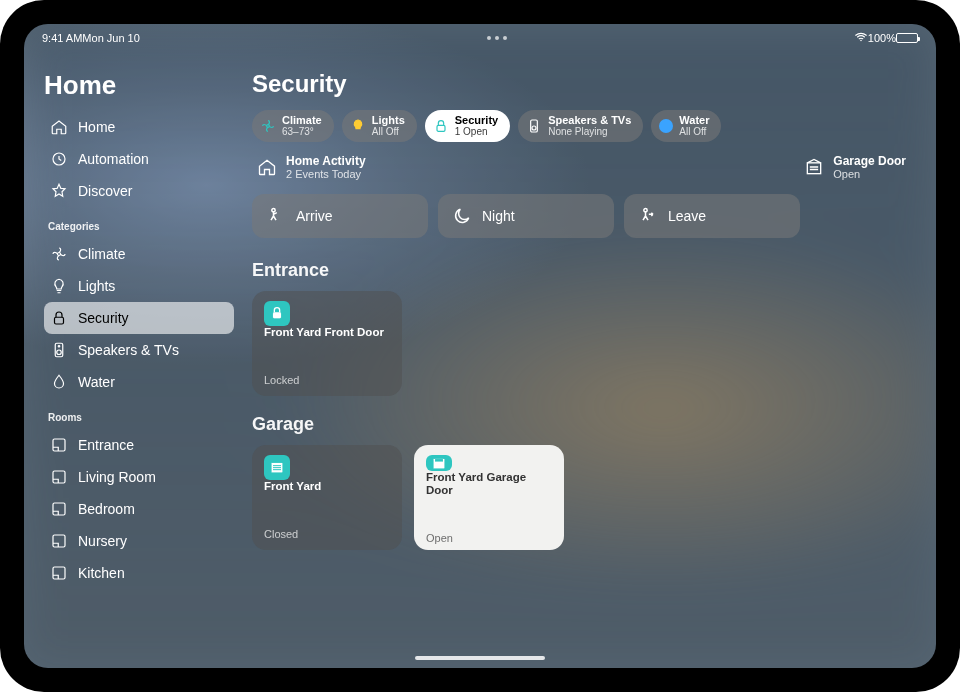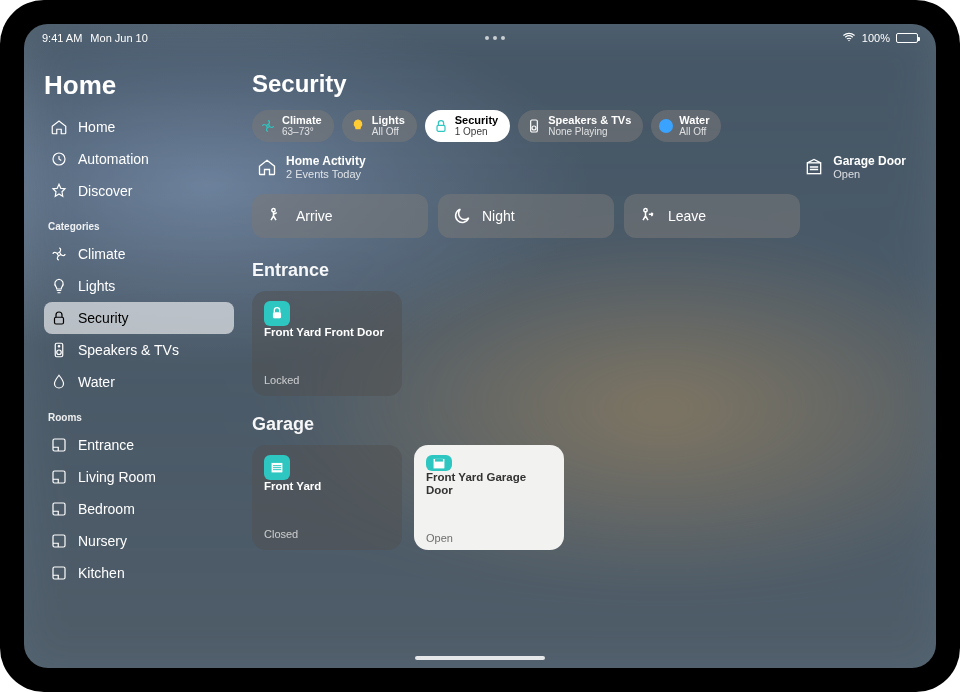--- a/index.html
+++ b/index.html
@@ -22,22 +22,22 @@
       linear-gradient(180deg, rgba(40,60,80,0.35), rgba(40,40,40,0.15));
     filter: blur(22px);
   }
   .screen > * { position: relative; z-index: 1; }
 
   
   .statusbar {
     display:flex; justify-content:space-between; align-items:center;
     padding: 6px 18px 2px; font-size: 11px; font-weight:500; color:#fff;
   }
-  .statusbar .left { display:flex; gap:8px; }
-  .statusbar .right { display:flex; gap:6px; align-items:center; }
+  .statusbar .left { display:flex; }
+  .statusbar .right { display:flex; align-items:center; }
   .dots { display:flex; gap:4px; }
   .dots span { width:4px; height:4px; border-radius:50%; background:rgba(255,255,255,0.7); }
   .battery { width:22px; height:10px; border:1px solid #fff; border-radius:2px; position:relative; }
   .battery::after { content:""; position:absolute; right:-3px; top:2.5px; width:2px; height:4px; background:#fff; border-radius:0 1px 1px 0; }
   .battery .fill { background:#fff; width:100%; height:100%; border-radius:1px; }
 
   .content { display:flex; height: calc(100% - 24px); }
 
   
   .sidebar { width: 222px; padding: 14px 12px 0 20px; }

